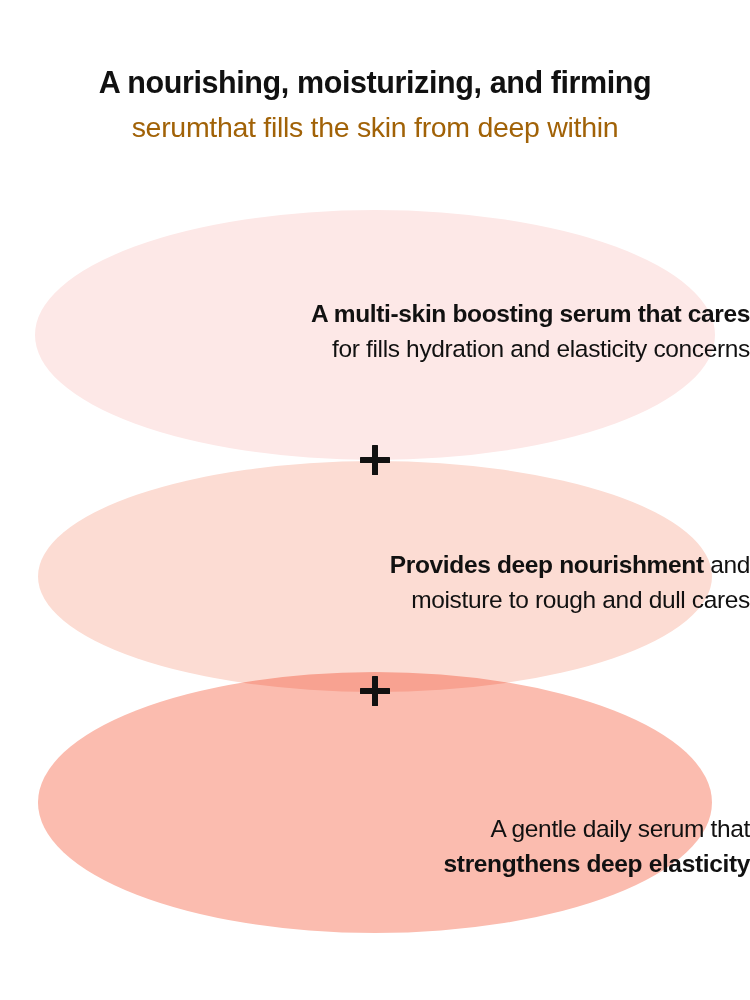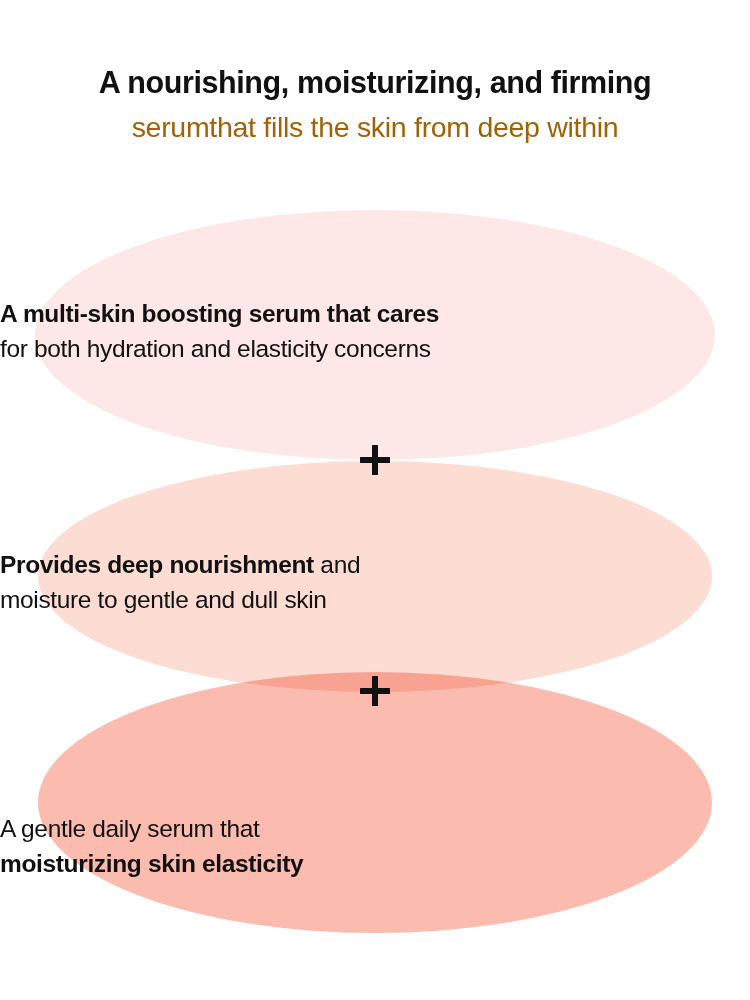--- a/index.html
+++ b/index.html
@@ -88,21 +88,21 @@
     width: 674px;
     height: 261px;
     background: #fbbcaf;
   }
 
   
   .ellipse-text {
     position: absolute;
     left: 0;
     width: 750px;
-    text-align: left;
+    text-align: right;
     z-index: 5;
   }
   .ellipse-text .line {
     display: block;
     white-space: nowrap;
     color: #111111;
   }
   .line-bold {
     font-size: 24.5px;
     font-weight: 700;
@@ -170,30 +170,30 @@
   </div>
 
   <div class="venn-stack">
     <div class="ellipse ellipse-1"></div>
     <div class="ellipse ellipse-2"></div>
     <div class="ellipse ellipse-3"></div>
   </div>
 
   <div class="ellipse-text text-block-1">
     <span class="line line-bold">A multi-skin boosting serum that cares</span>
-    <span class="line line-regular">for both hydration and elasticity concerns</span>
+    <span class="line line-regular">for fills hydration and elasticity concerns</span>
   </div>
 
   <div class="plus plus-1"></div>
 
   <div class="ellipse-text text-block-2">
     <span class="line line-mixed"><span class="strong">Provides deep nourishment</span><span> and</span></span>
-    <span class="line line-regular">moisture to gentle and dull skin</span>
+    <span class="line line-regular">moisture to rough and dull cares</span>
   </div>
 
   <div class="plus plus-2"></div>
 
   <div class="ellipse-text text-block-3">
     <span class="line line-regular">A gentle daily serum that</span>
-    <span class="line line-bold">moisturizing skin elasticity</span>
+    <span class="line line-bold">strengthens deep elasticity</span>
   </div>
 
 </div>
 
 </body></html>

